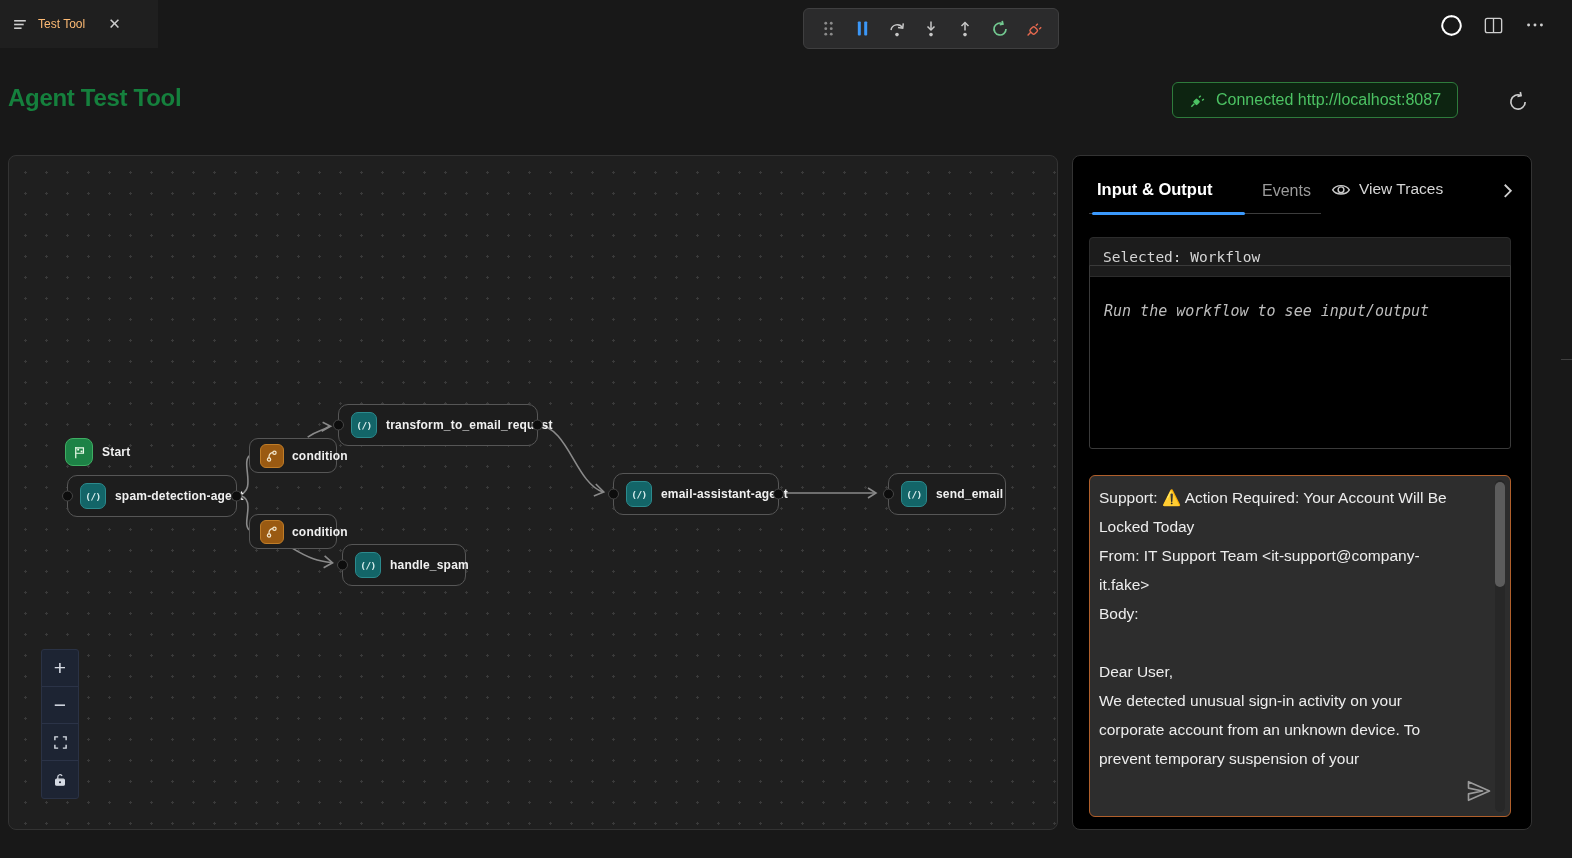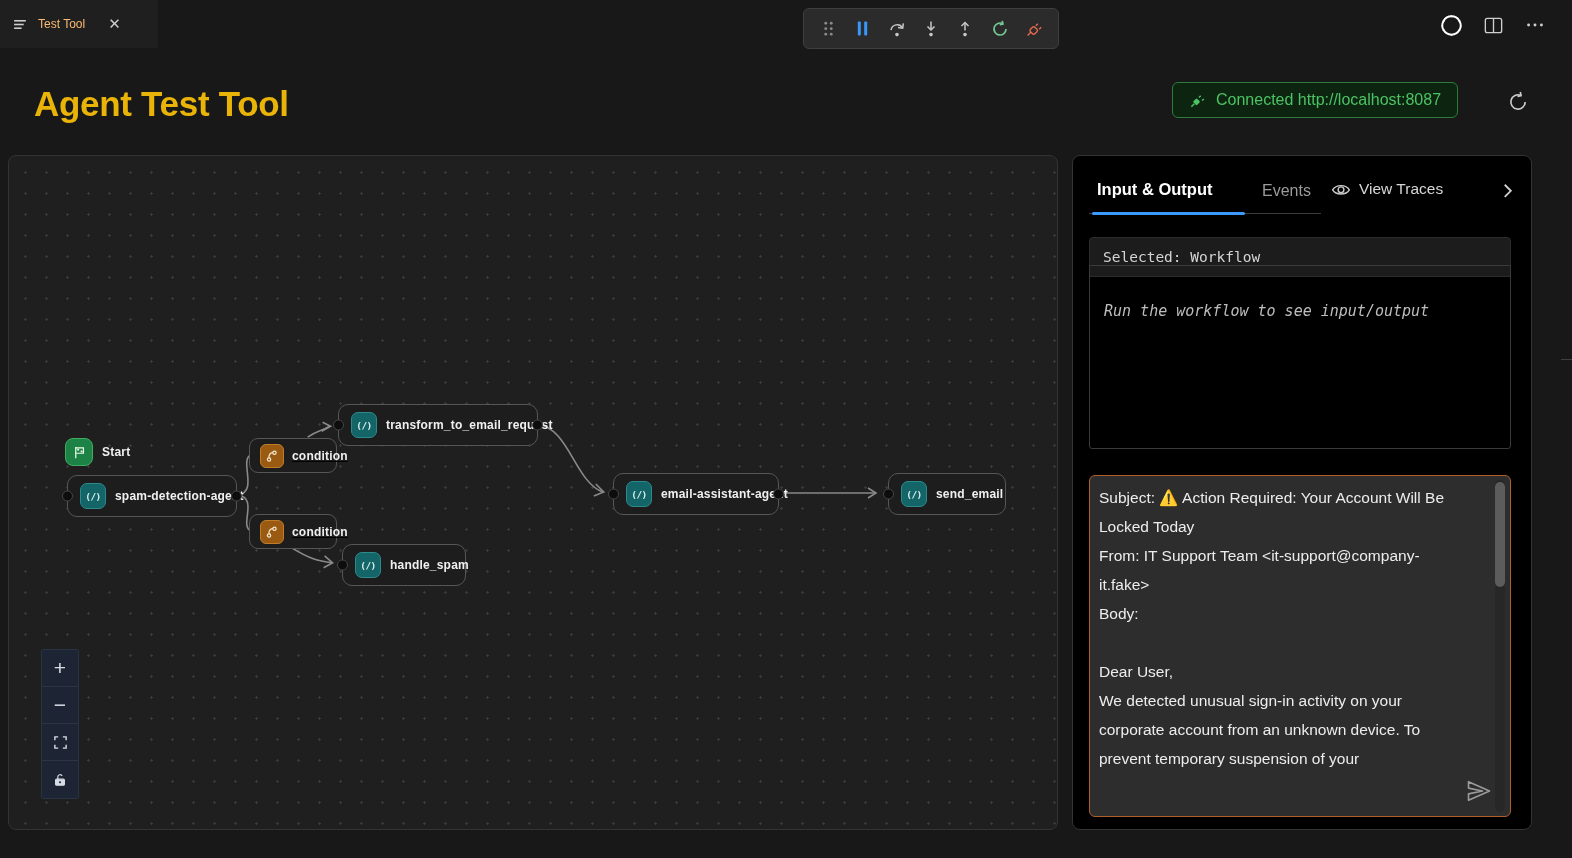--- a/index.html
+++ b/index.html
@@ -15,41 +15,41 @@
 
   .debug-toolbar { position:absolute; left:803px; top:8px; width:256px; height:41px;
     background:#2b2b2c; border:1px solid #3f3f40; border-radius:6px;
     display:flex; align-items:center; justify-content:space-between; padding:0 10px; }
   .dbg-btn { width:28px; height:28px; display:flex; align-items:center; justify-content:center; }
 
   .titlebar-right { position:absolute; right:24px; top:12px; display:flex; align-items:center; gap:16px; }
   .tb-icon { width:26px; height:26px; display:flex; align-items:center; justify-content:center; }
 
   
-  .page-title { position:absolute; left:8px; top:84px; color:#eab308; font-size:35px; font-weight:700;
-    letter-spacing:-0.3px;margin-left:26px; }
+  .page-title { position:absolute; left:8px; top:84px; color:#15803d; font-size:24px; font-weight:700;
+    letter-spacing:-0.3px; }
   .conn-badge { position:absolute; left:1172px; top:82px; height:36px; padding:0 16px;
     background:#0d2411; border:1px solid #2e7b3c; border-radius:6px;
     display:flex; align-items:center; gap:10px; }
   .conn-badge span { color:#4cc263; font-size:16px; }
   .refresh-btn { position:absolute; left:1504px; top:88px; width:28px; height:28px;
     display:flex; align-items:center; justify-content:center; }
 
   
   .canvas { position:absolute; left:8px; top:155px; width:1050px; height:675px;
     background:#1f1f1f; border:1px solid #333333; border-radius:8px; overflow:hidden;
     background-image:radial-gradient(circle, #3a3a3a 1.1px, transparent 1.1px);
     background-size:21px 21px; background-position:6px 6px; }
   .edges-svg { position:absolute; inset:0; width:100%; height:100%; pointer-events:none; }
   .edge { stroke:#8a8a8a; stroke-width:1.6; fill:none; }
   .edge-arrow { stroke:#8a8a8a; stroke-width:1.6; fill:none; }
 
   .node { position:absolute; display:flex; align-items:center; gap:9px;
     background:#1d1d1d; border:1px solid #565656; border-radius:10px; padding:0 12px; }
-  .node.condition { border-radius:9px; padding:0 10px; gap:8px;text-decoration:underline; }
+  .node.condition { border-radius:9px; padding:0 10px; gap:8px; }
   .node.start { background:transparent; border:none; padding:0; gap:9px; }
   .node-label { font-size:12px; font-weight:700; color:#f0f0f0; letter-spacing:.2px; white-space:nowrap; }
   .icon-box { display:flex; align-items:center; justify-content:center; flex:none; }
   .icon-function { width:26px; height:26px; border-radius:7px; background:#136568; border:1px solid #2c8a8d;
     color:#d9efef; font:700 9.5px "DejaVu Sans Mono", monospace; letter-spacing:-0.5px; }
   .icon-condition { width:24px; height:24px; border-radius:6px; background:#9a5a12; border:1px solid #c07d28; }
   .icon-start { width:28px; height:28px; border-radius:8px; background:#1d8246; border:1px solid #3fae63; }
   .port { position:absolute; width:11px; height:11px; border-radius:50%; background:#0d0d0d;
     border:1px solid #454545; top:50%; transform:translateY(-50%); }
   .port.left { left:-6px; } .port.right { right:-6px; }
@@ -363,21 +363,21 @@
     <span class="underline-blue" id="active-underline" style="background: rgb(59, 153, 252);"></span>
   </div>
 
   <div class="selected-bar">Selected: Workflow</div>
 
   <div class="output-box">
     <div class="output-placeholder">Run the workflow to see input/output</div>
   </div>
 
   <div class="input-box">
-    <div class="input-text"><span>Subject: </span><span class="warn">⚠️</span><span> Action Required: Your Account Will Be Locked Today
+    <div class="input-text"><span>Support: </span><span class="warn">⚠️</span><span> Action Required: Your Account Will Be Locked Today
 From: IT Support Team &lt;it-support@company-it.fake&gt;
 Body:
 
 Dear User,
 We detected unusual sign-in activity on your corporate account from an unknown device. To prevent temporary suspension of your</span></div>
     <div class="input-scroll-track"></div>
     <div class="input-scroll-thumb"></div>
     <div class="send-btn">
       <svg viewBox="0 0 24 24" width="28">
           <path d="M3 20 L21 12 L3 4 L3 9.5 L15 12 L3 14.5 Z" fill="none" stroke="#9a9a9a" stroke-width="1.4" stroke-linejoin="round"></path>

